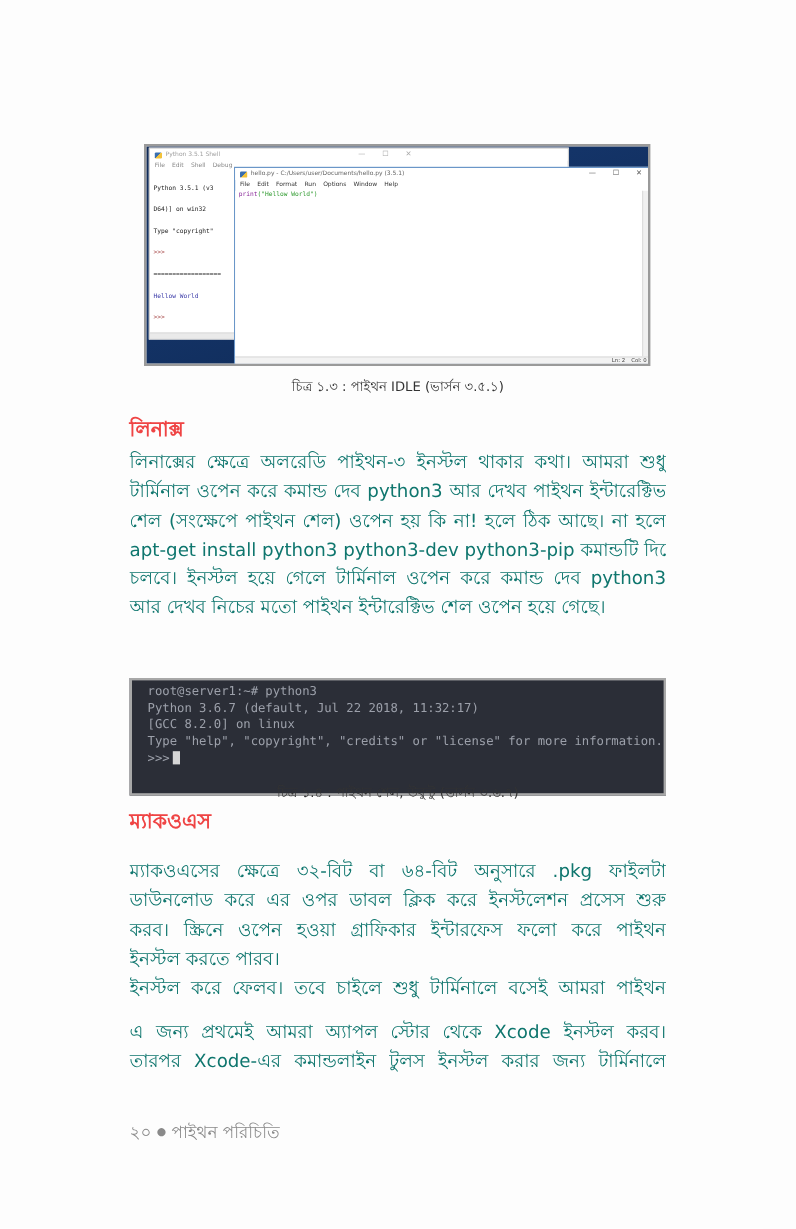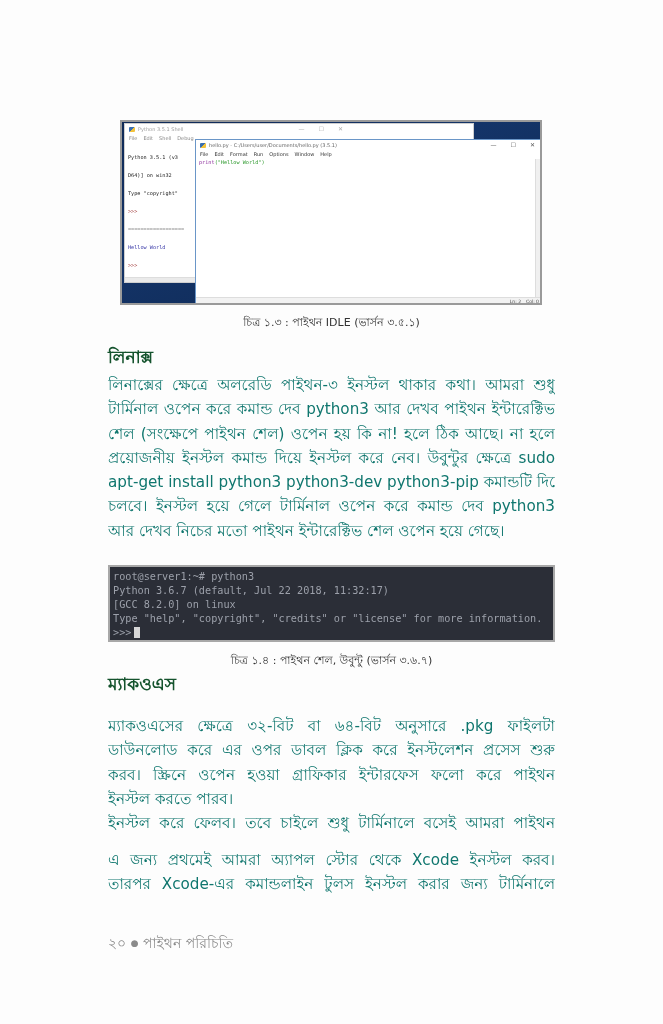--- a/index.html
+++ b/index.html
@@ -32,31 +32,31 @@
     .code-line { font-family: "DejaVu Sans Mono", monospace; font-size: 5.2px; padding-left: 3px; white-space: pre; }
     .code-kw { color: #8a2a9a; }
     .code-str { color: #2e9a2e; }
     .editor-scroll { position: absolute; right: 0; top: 19px; width: 6px; bottom: 7px; background: #f0f0f0; border-left: 1px solid #ddd; }
     .statusbar { position: absolute; left: 0; right: 0; bottom: 0; height: 7px; background: #f2f2f2; border-top: 1px solid #ddd; font-size: 4.5px; color: #444; display: flex; justify-content: flex-end; align-items: center; gap: 5px; padding-right: 2px; }
 
     
     .caption { position: absolute; left: 0; width: 663px; text-align: center; font-size: 11px; color: #333; font-family: "DejaVu Sans", sans-serif; }
 
     
-    .heading { position: absolute; left: 108px; font-family: "DejaVu Sans", sans-serif; font-weight: bold; font-size: 17px; color: #14532d; }
+    .heading { position: absolute; left: 108px; font-family: "DejaVu Sans", sans-serif; font-weight: bold; font-size: 17px; color: #ef4444; }
     .para { position: absolute; left: 108px; width: 447px; font-family: "DejaVu Sans", sans-serif; font-size: 15.2px; line-height: 24.3px; color: #0f766e; text-align: justify; }
     .para .ln { display: block; white-space: nowrap; text-align-last: justify; text-align: justify; overflow: hidden; }
     .para .ln.last { text-align-last: left; }
 
     
     .terminal {
-      position: absolute; left: 108px; top: 565px; width: 447px; height: 77px;
+      position: absolute; left: 108px; top: 565px; width: 447px; height: 98px;
       background: #2b2e37; border: 2px solid #a8a8a8;
       font-family: "DejaVu Sans Mono", monospace; font-size: 10.2px; line-height: 14px;
-      color: #9ca0aa; padding: 3px 0 0 3px; white-space: pre; overflow: hidden;
+      color: #9ca0aa; padding: 3px 0 0 13px; white-space: pre; overflow: hidden;
     }
     .terminal .cursor { display: inline-block; width: 6px; height: 11px; background: #d6d6d6; vertical-align: -2px; margin-left: 3px; }
 
     
     .footer { position: absolute; left: 108px; top: 932px; font-family: "DejaVu Sans", sans-serif; font-size: 14px; color: #8a8a8a; text-align: center; }
   </style>
 </head>
 <body>
 
 <div class="page">
@@ -120,21 +120,20 @@
     </div>
   </div>
 
   <div class="caption" style="top:314px;">চিত্র ১.৩ : পাইথন IDLE (ভার্সন ৩.৫.১)</div>
 
   <div class="heading" style="top:344px;">লিনাক্স</div>
   <div class="para" style="top:373px;">
     <span class="ln">লিনাক্সের ক্ষেত্রে অলরেডি পাইথন-৩ ইনস্টল থাকার কথা। আমরা শুধু</span>
     <span class="ln">টার্মিনাল ওপেন করে কমান্ড দেব python3 আর দেখব পাইথন ইন্টারেক্টিভ</span>
     <span class="ln">শেল (সংক্ষেপে পাইথন শেল) ওপেন হয় কি না! হলে ঠিক আছে। না হলে</span>
-    <span class="ln">প্রয়োজনীয় ইনস্টল কমান্ড দিয়ে ইনস্টল করে নেব। উবুন্টুর ক্ষেত্রে sudo</span>
     <span class="ln">apt-get install python3 python3-dev python3-pip কমান্ডটি দিলেই</span>
     <span class="ln">চলবে। ইনস্টল হয়ে গেলে টার্মিনাল ওপেন করে কমান্ড দেব python3</span>
     <span class="ln last">আর দেখব নিচের মতো পাইথন ইন্টারেক্টিভ শেল ওপেন হয়ে গেছে।</span>
   </div>
 
   <div class="terminal"><div>root@server1:~# python3</div><div>Python 3.6.7 (default, Jul 22 2018, 11:32:17)</div><div>[GCC 8.2.0] on linux</div><div>Type "help", "copyright", "credits" or "license" for more information.</div><div><span>&gt;&gt;&gt;</span><span class="cursor"></span></div></div>
 
   <div class="caption" style="top:652px;">চিত্র ১.৪ : পাইথন শেল, উবুন্টু (ভার্সন ৩.৬.৭)</div>
 
   <div class="heading" style="top:671px;">ম্যাকওএস</div>

